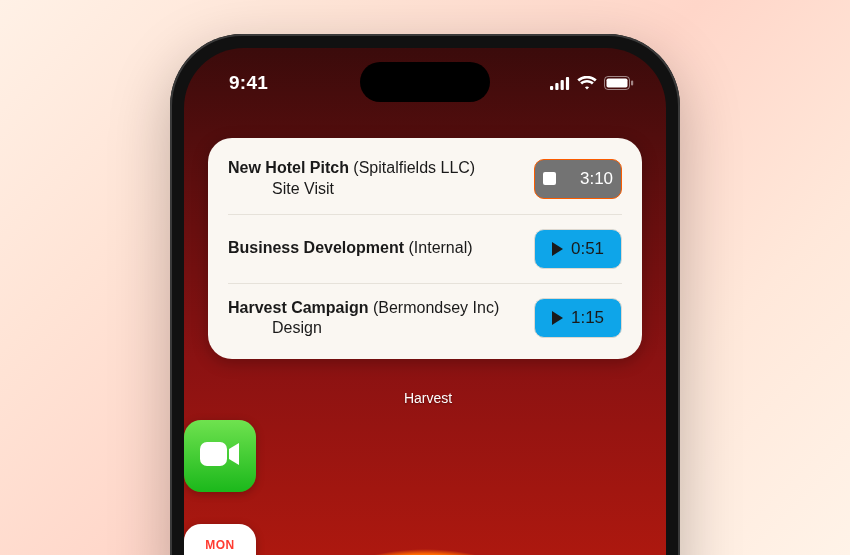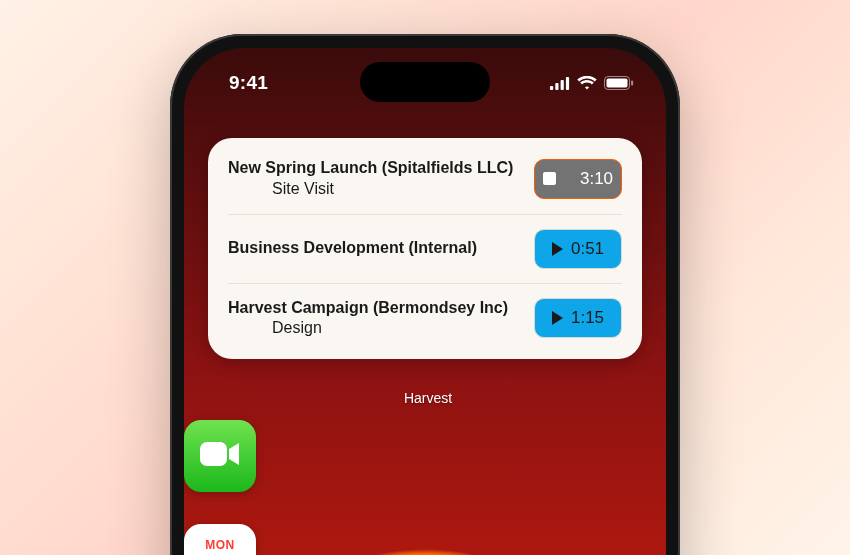--- a/index.html
+++ b/index.html
@@ -73,21 +73,21 @@
   .entry {
     display: flex;
     align-items: center;
     justify-content: space-between;
     padding: 14px 0;
     gap: 12px;
   }
   .entry + .entry { border-top: 1px solid #e6e2da; }
   .entry-text { flex: 1; font-size: 16px; line-height: 1.3; color: #1a1a1a; }
   .proj-name { font-weight: 700; }
-  .proj-client { font-weight: 700; }
+  .proj-client { font-weight: 400; }
   .task-name { display: block; margin-left: 44px; }
   .timer-btn {
     display: flex;
     align-items: center;
     justify-content: center;
     gap: 8px;
     min-width: 88px;
     height: 40px;
     border-radius: 10px;
     font-size: 17px;
@@ -188,21 +188,21 @@
               <rect x="27" y="4.5" width="2.2" height="5" rx="1.1" fill="#fff" fill-opacity="0.5"></rect>
             </svg>
         </span>
       </div>
     </div>
 
     <div class="widget">
 
       <div class="entry">
         <div class="entry-text">
-          <span class="proj-name">New Spring Launch</span>
+          <span class="proj-name">New Hotel Pitch</span>
           <span class="proj-client">(Spitalfields LLC)</span>
           <span class="task-name">Site Visit</span>
         </div>
         <div class="timer-btn active">
           <span class="stop-square"></span>
           <span>3:10</span>
         </div>
       </div>
 
       <div class="entry">

